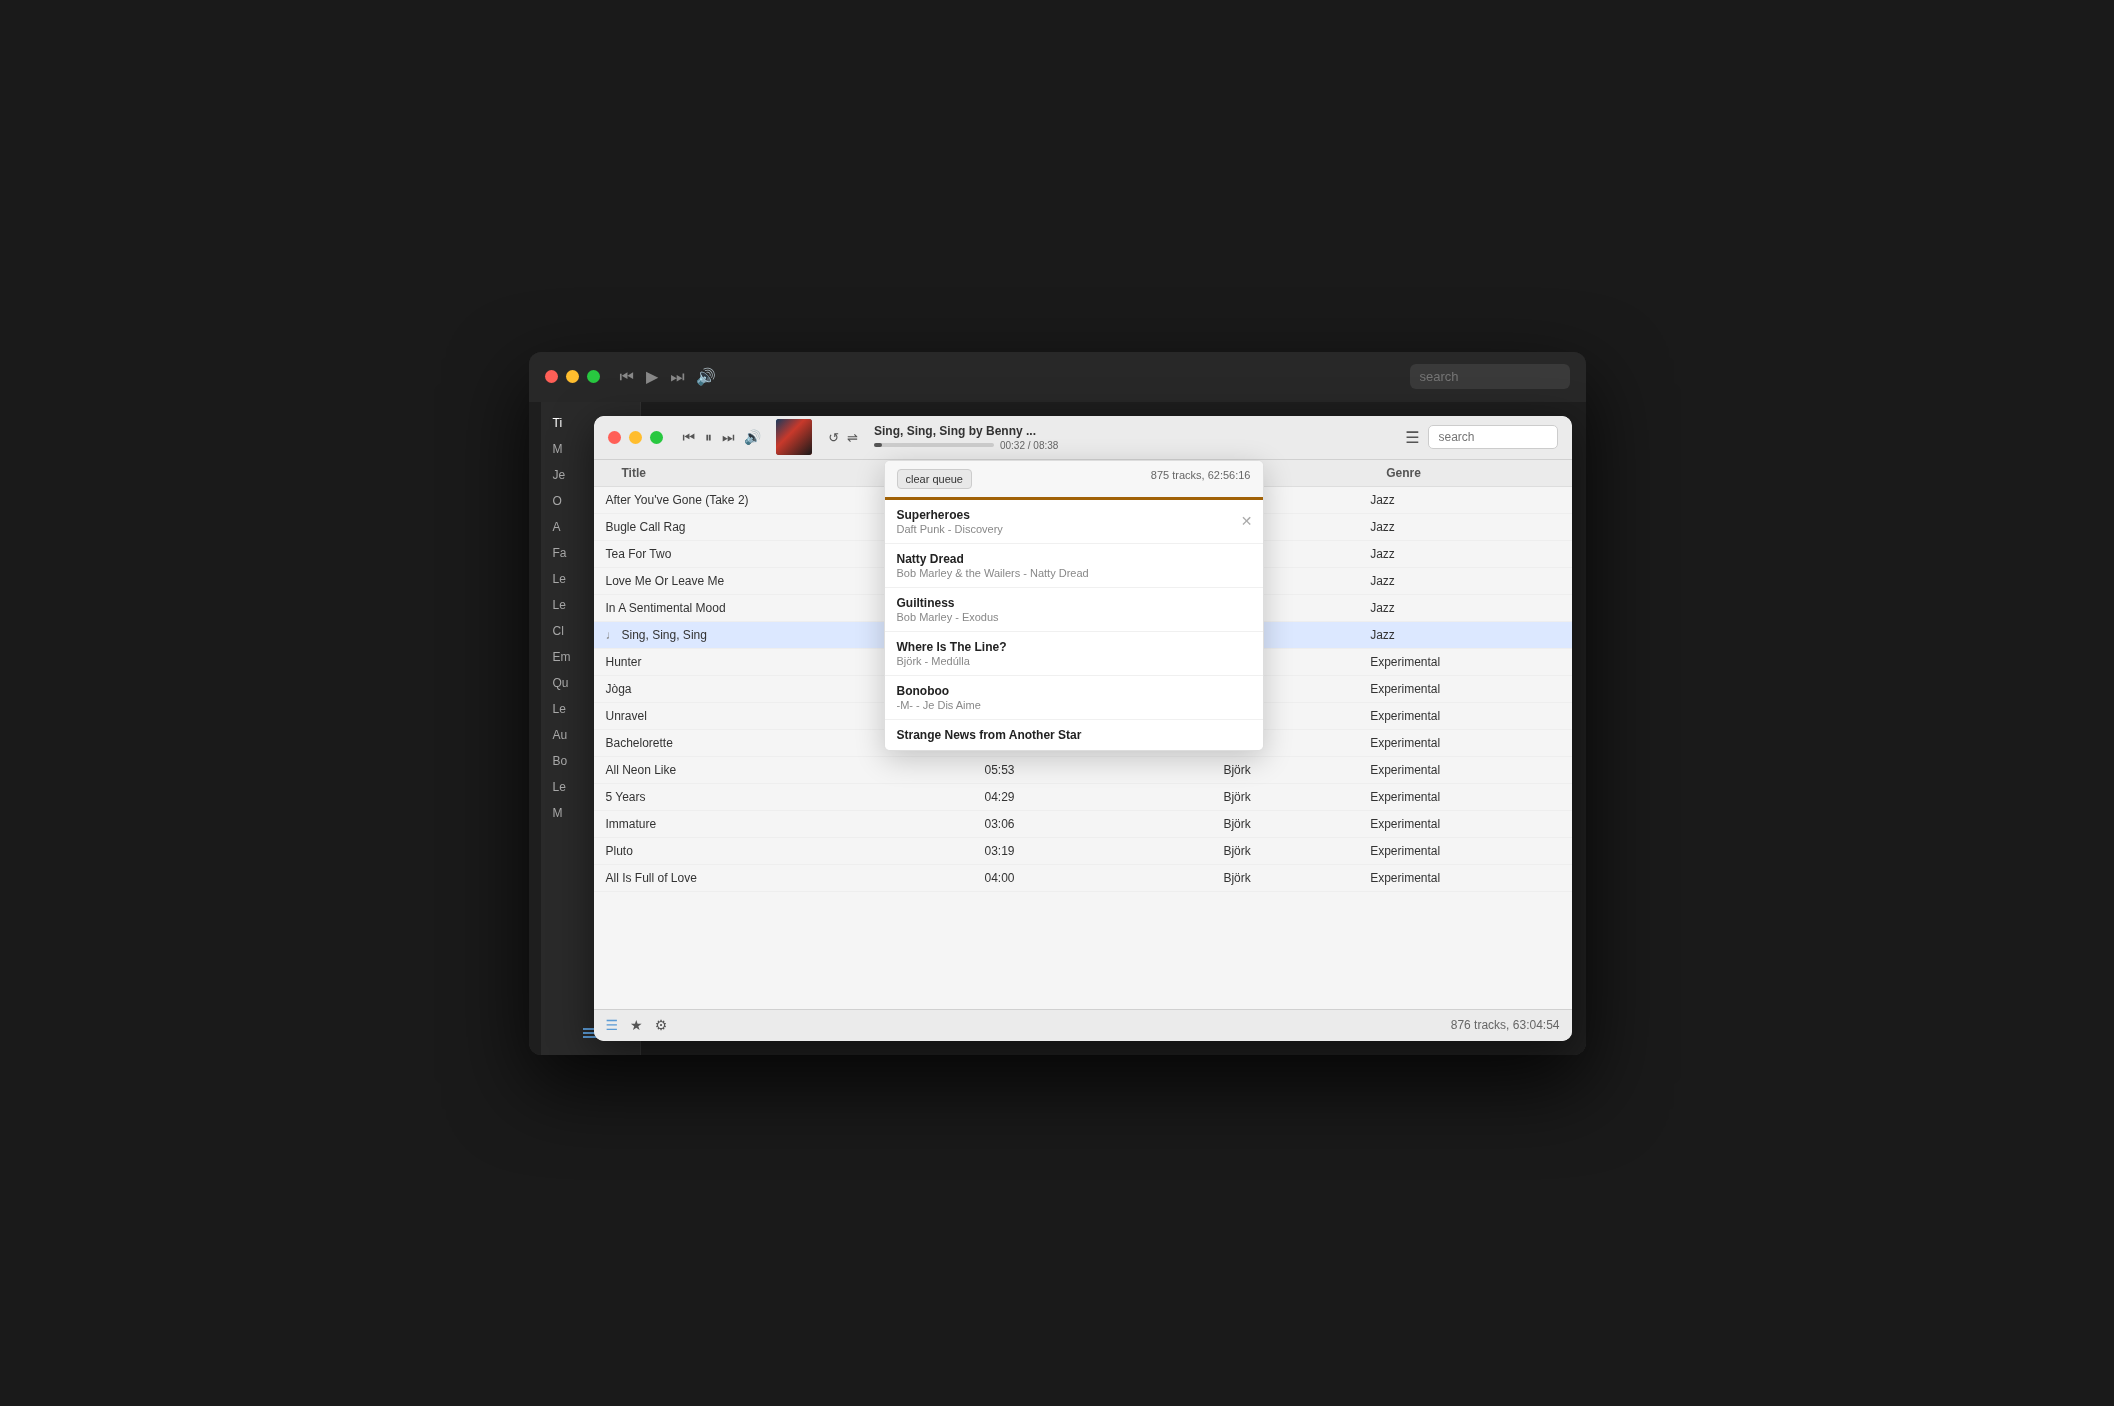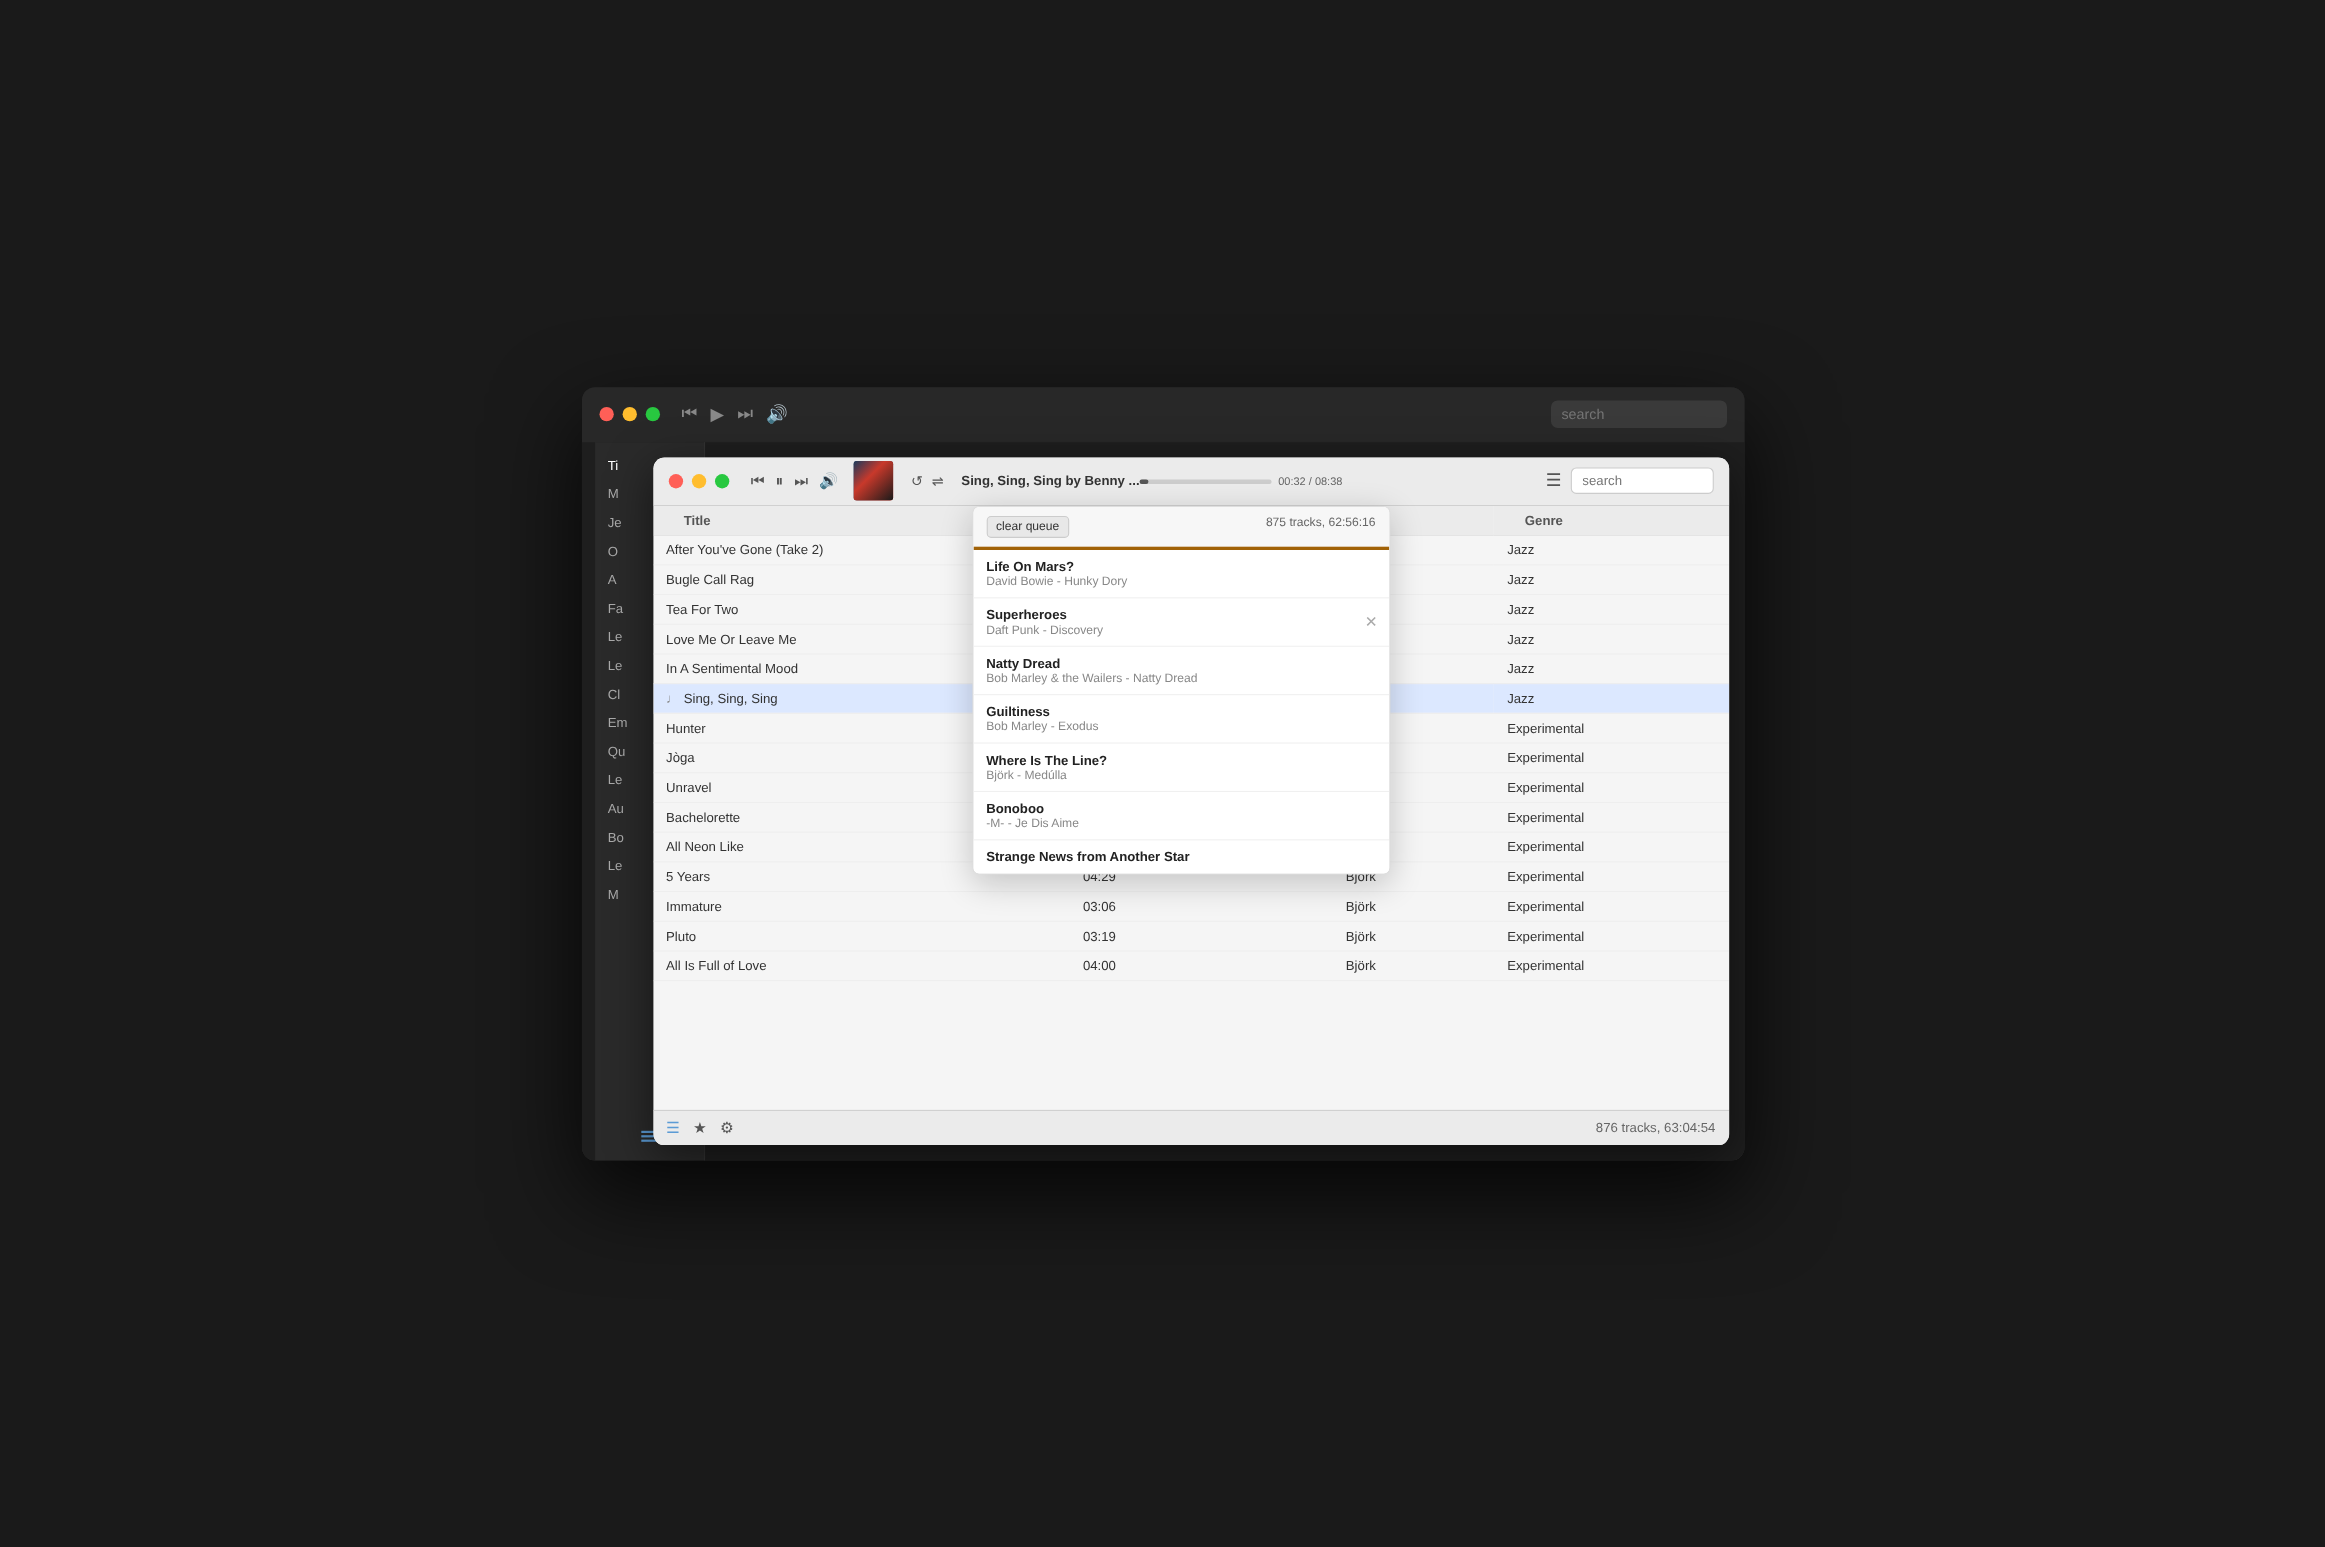--- a/index.html
+++ b/index.html
@@ -183,21 +183,21 @@
 
     .album-art-img {
       width: 100%;
       height: 100%;
       background: linear-gradient(135deg, #1a3a5c 0%, #c8392b 40%, #1a1a1a 100%);
       position: relative;
     }
 
     .now-playing-info {
       display: flex;
-      flex-direction: row;
+      flex-direction: column;
       margin-left: 8px;
       flex-shrink: 0;
     }
 
     .now-playing-title {
       font-size: 12px;
       font-weight: 600;
       color: #333;
     }
 
@@ -500,24 +500,20 @@
             <input class="inner-search" type="text" placeholder="search" style="">
           </div>
         </div>
 
         <div class="queue-dropdown">
           <div class="queue-header">
             <button class="clear-queue-btn">clear queue</button>
             <span class="queue-count">875 tracks, 62:56:16</span>
           </div>
 
-          <div class="queue-item">
-            <div class="queue-item-title">Life On Mars?</div>
-            <div class="queue-item-meta">David Bowie - Hunky Dory</div>
-          </div>
 
           <div class="queue-item">
             <div class="queue-item-title">Superheroes</div>
             <div class="queue-item-meta">Daft Punk - Discovery</div>
             <span class="queue-close-btn">✕</span>
           </div>
 
           <div class="queue-item">
             <div class="queue-item-title">Natty Dread</div>
             <div class="queue-item-meta">Bob Marley &amp; the Wailers - Natty Dread</div>

